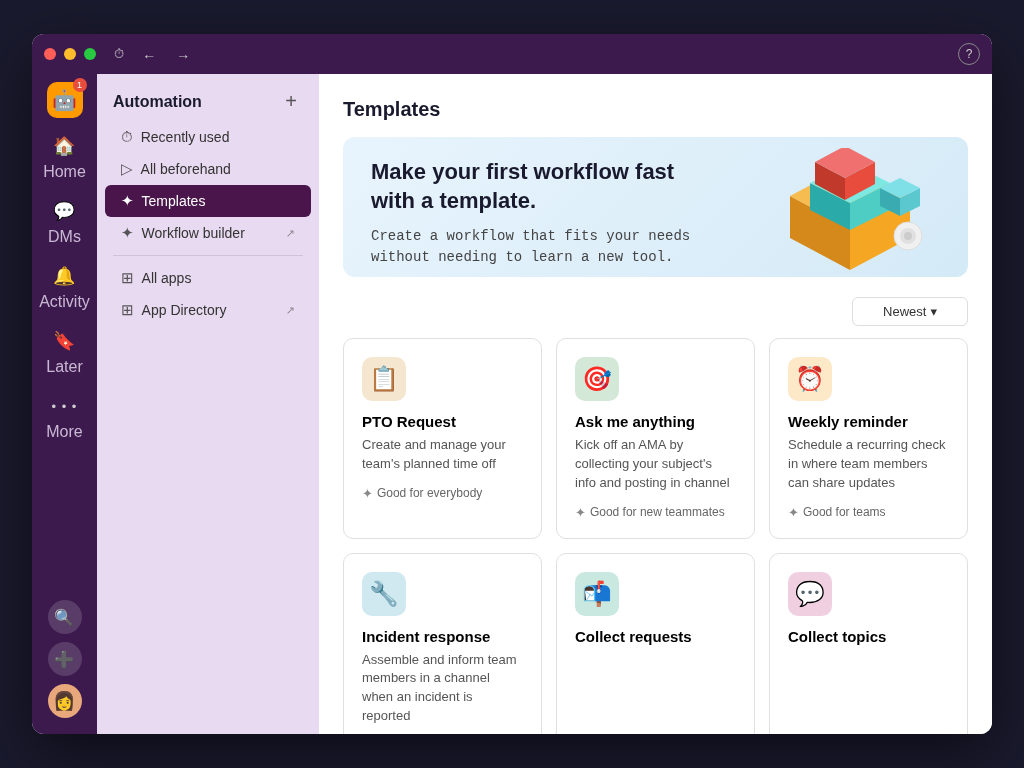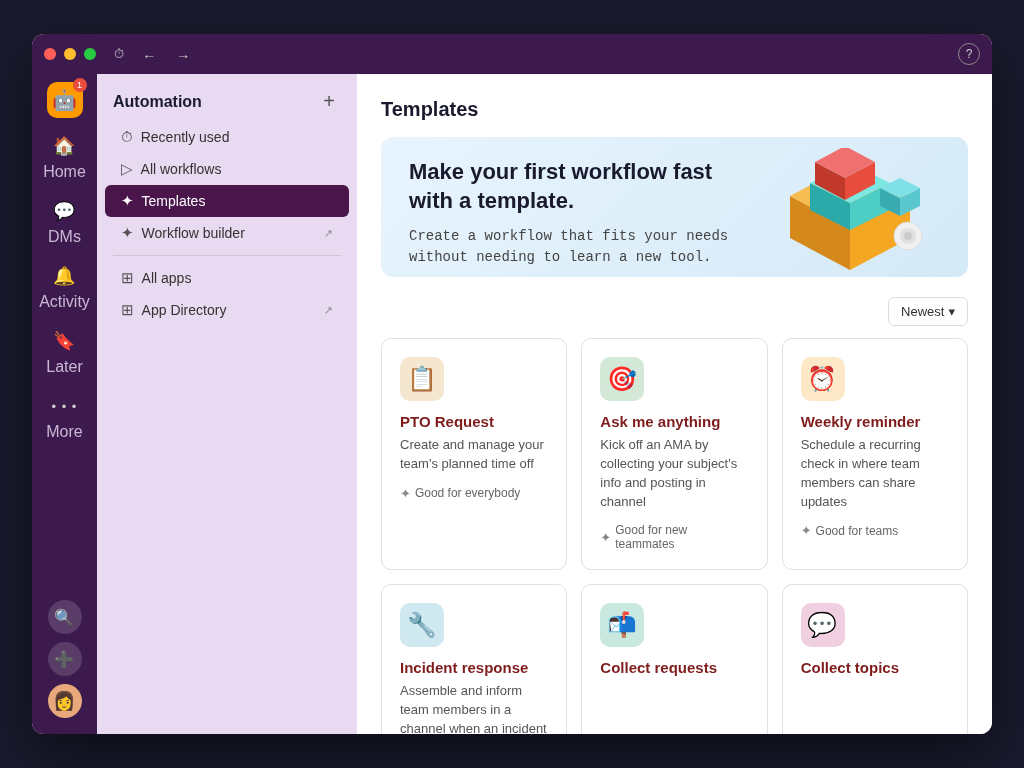--- a/index.html
+++ b/index.html
@@ -163,21 +163,21 @@
       overflow: hidden;
       cursor: pointer;
       background: #e8a87c;
       display: flex;
       align-items: center;
       justify-content: center;
       font-size: 18px;
     }
     
     .nav-panel {
-      width: 260px;
+      width: 222px;
       background: #e8daf0;
       display: flex;
       flex-direction: column;
       padding: 8px 0;
       flex-shrink: 0;
     }
     .nav-section-header {
       display: flex;
       align-items: center;
       justify-content: space-between;
@@ -265,21 +265,21 @@
     
     .filter-bar {
       display: flex;
       justify-content: flex-end;
       margin-bottom: 12px;
     }
     .filter-btn {
       background: white;
       border: 1px solid #ddd;
       border-radius: 6px;
-      padding: 6px 12px;
+      padding: 6px 30px;
       font-size: 13px;
       cursor: pointer;
       display: flex;
       align-items: center;
       gap: 4px;
       color: #333;
     }
     
     .template-grid {
       display: grid;
@@ -300,21 +300,21 @@
       border-radius: 10px;
       display: flex;
       align-items: center;
       justify-content: center;
       font-size: 24px;
       margin-bottom: 12px;
     }
     .template-card-title {
       font-size: 15px;
       font-weight: 700;
-      color: #7f1d1d;
+      color: #000000;
       margin-bottom: 6px;
     }
     .template-card-desc {
       font-size: 13px;
       color: #555;
       line-height: 1.45;
       margin-bottom: 12px;
     }
     .template-card-tag {
       font-size: 12px;
@@ -390,21 +390,21 @@
         <span class="nav-section-title">Automation</span>
         <button class="nav-add-btn">+</button>
       </div>
 
       <div class="nav-item">
         <span class="nav-icon">⏱</span>
         <span>Recently used</span>
       </div>
       <div class="nav-item">
         <span class="nav-icon">▷</span>
-        <span>All workflows</span>
+        <span>All beforehand</span>
       </div>
       <div class="nav-item active">
         <span class="nav-icon">✦</span>
         <span>Templates</span>
       </div>
       <div class="nav-item">
         <span class="nav-icon">✦</span>
         <span>Workflow builder</span>
         <span class="nav-external-icon">↗</span>
       </div>

